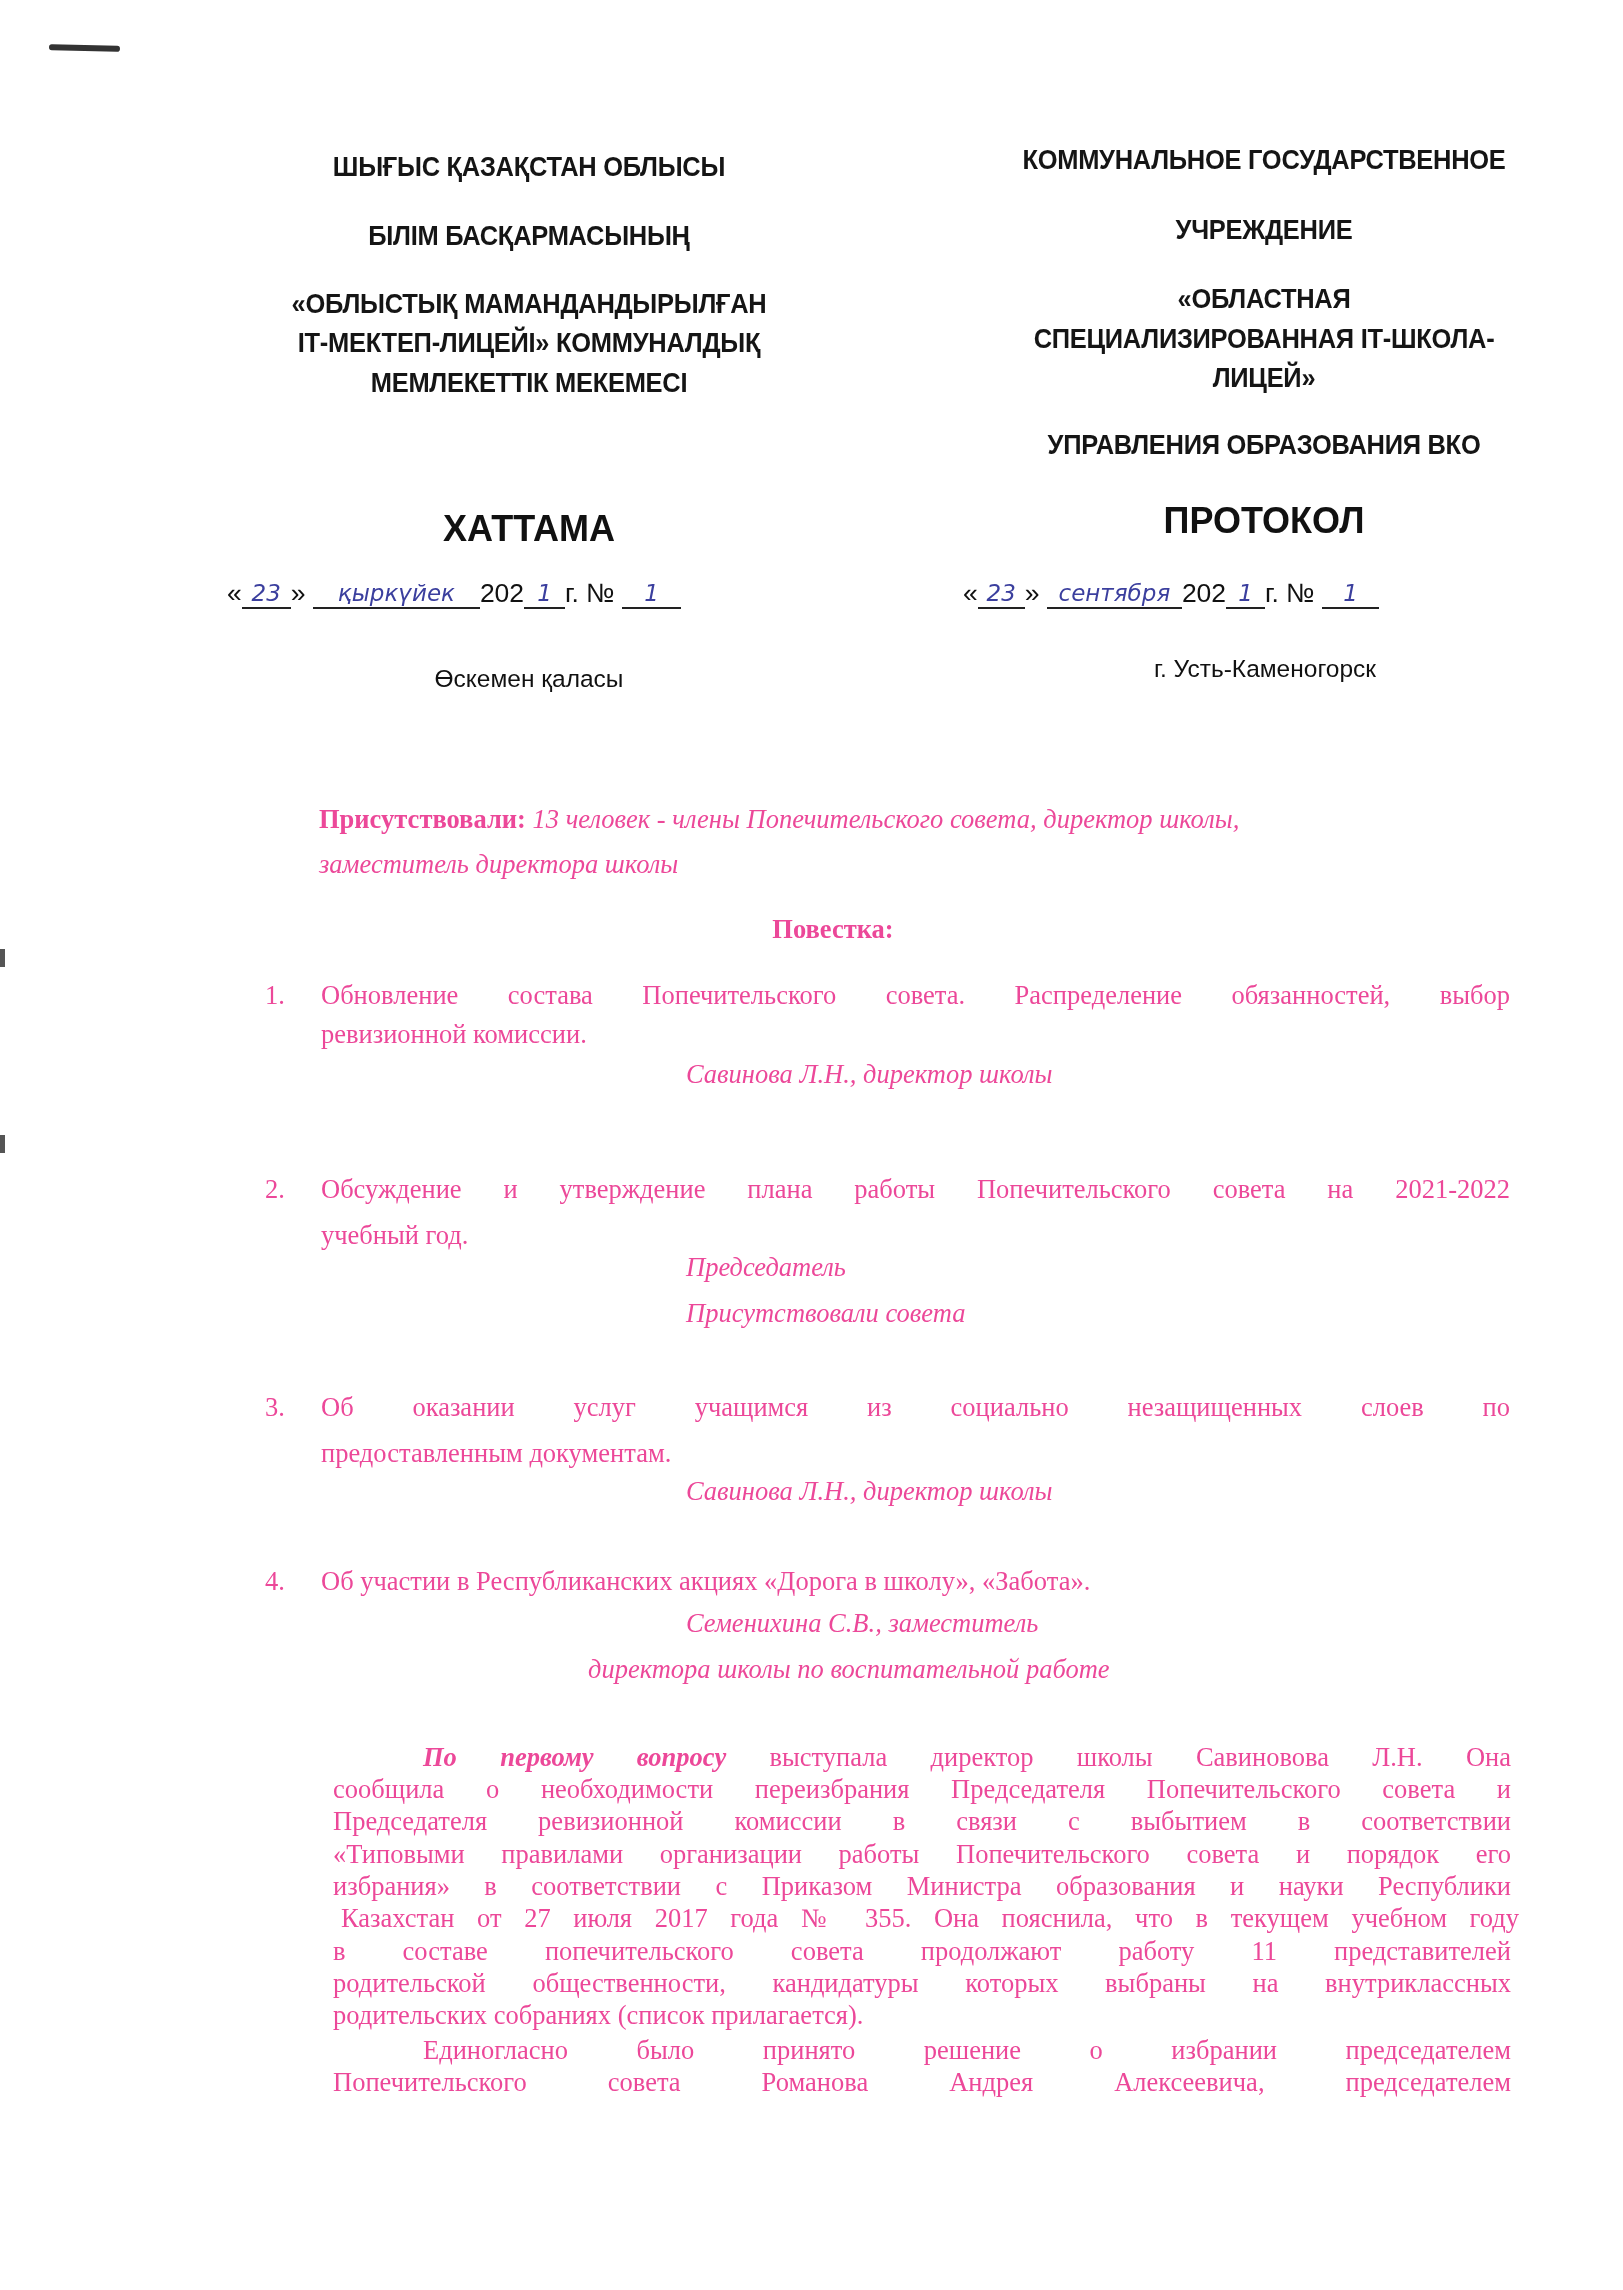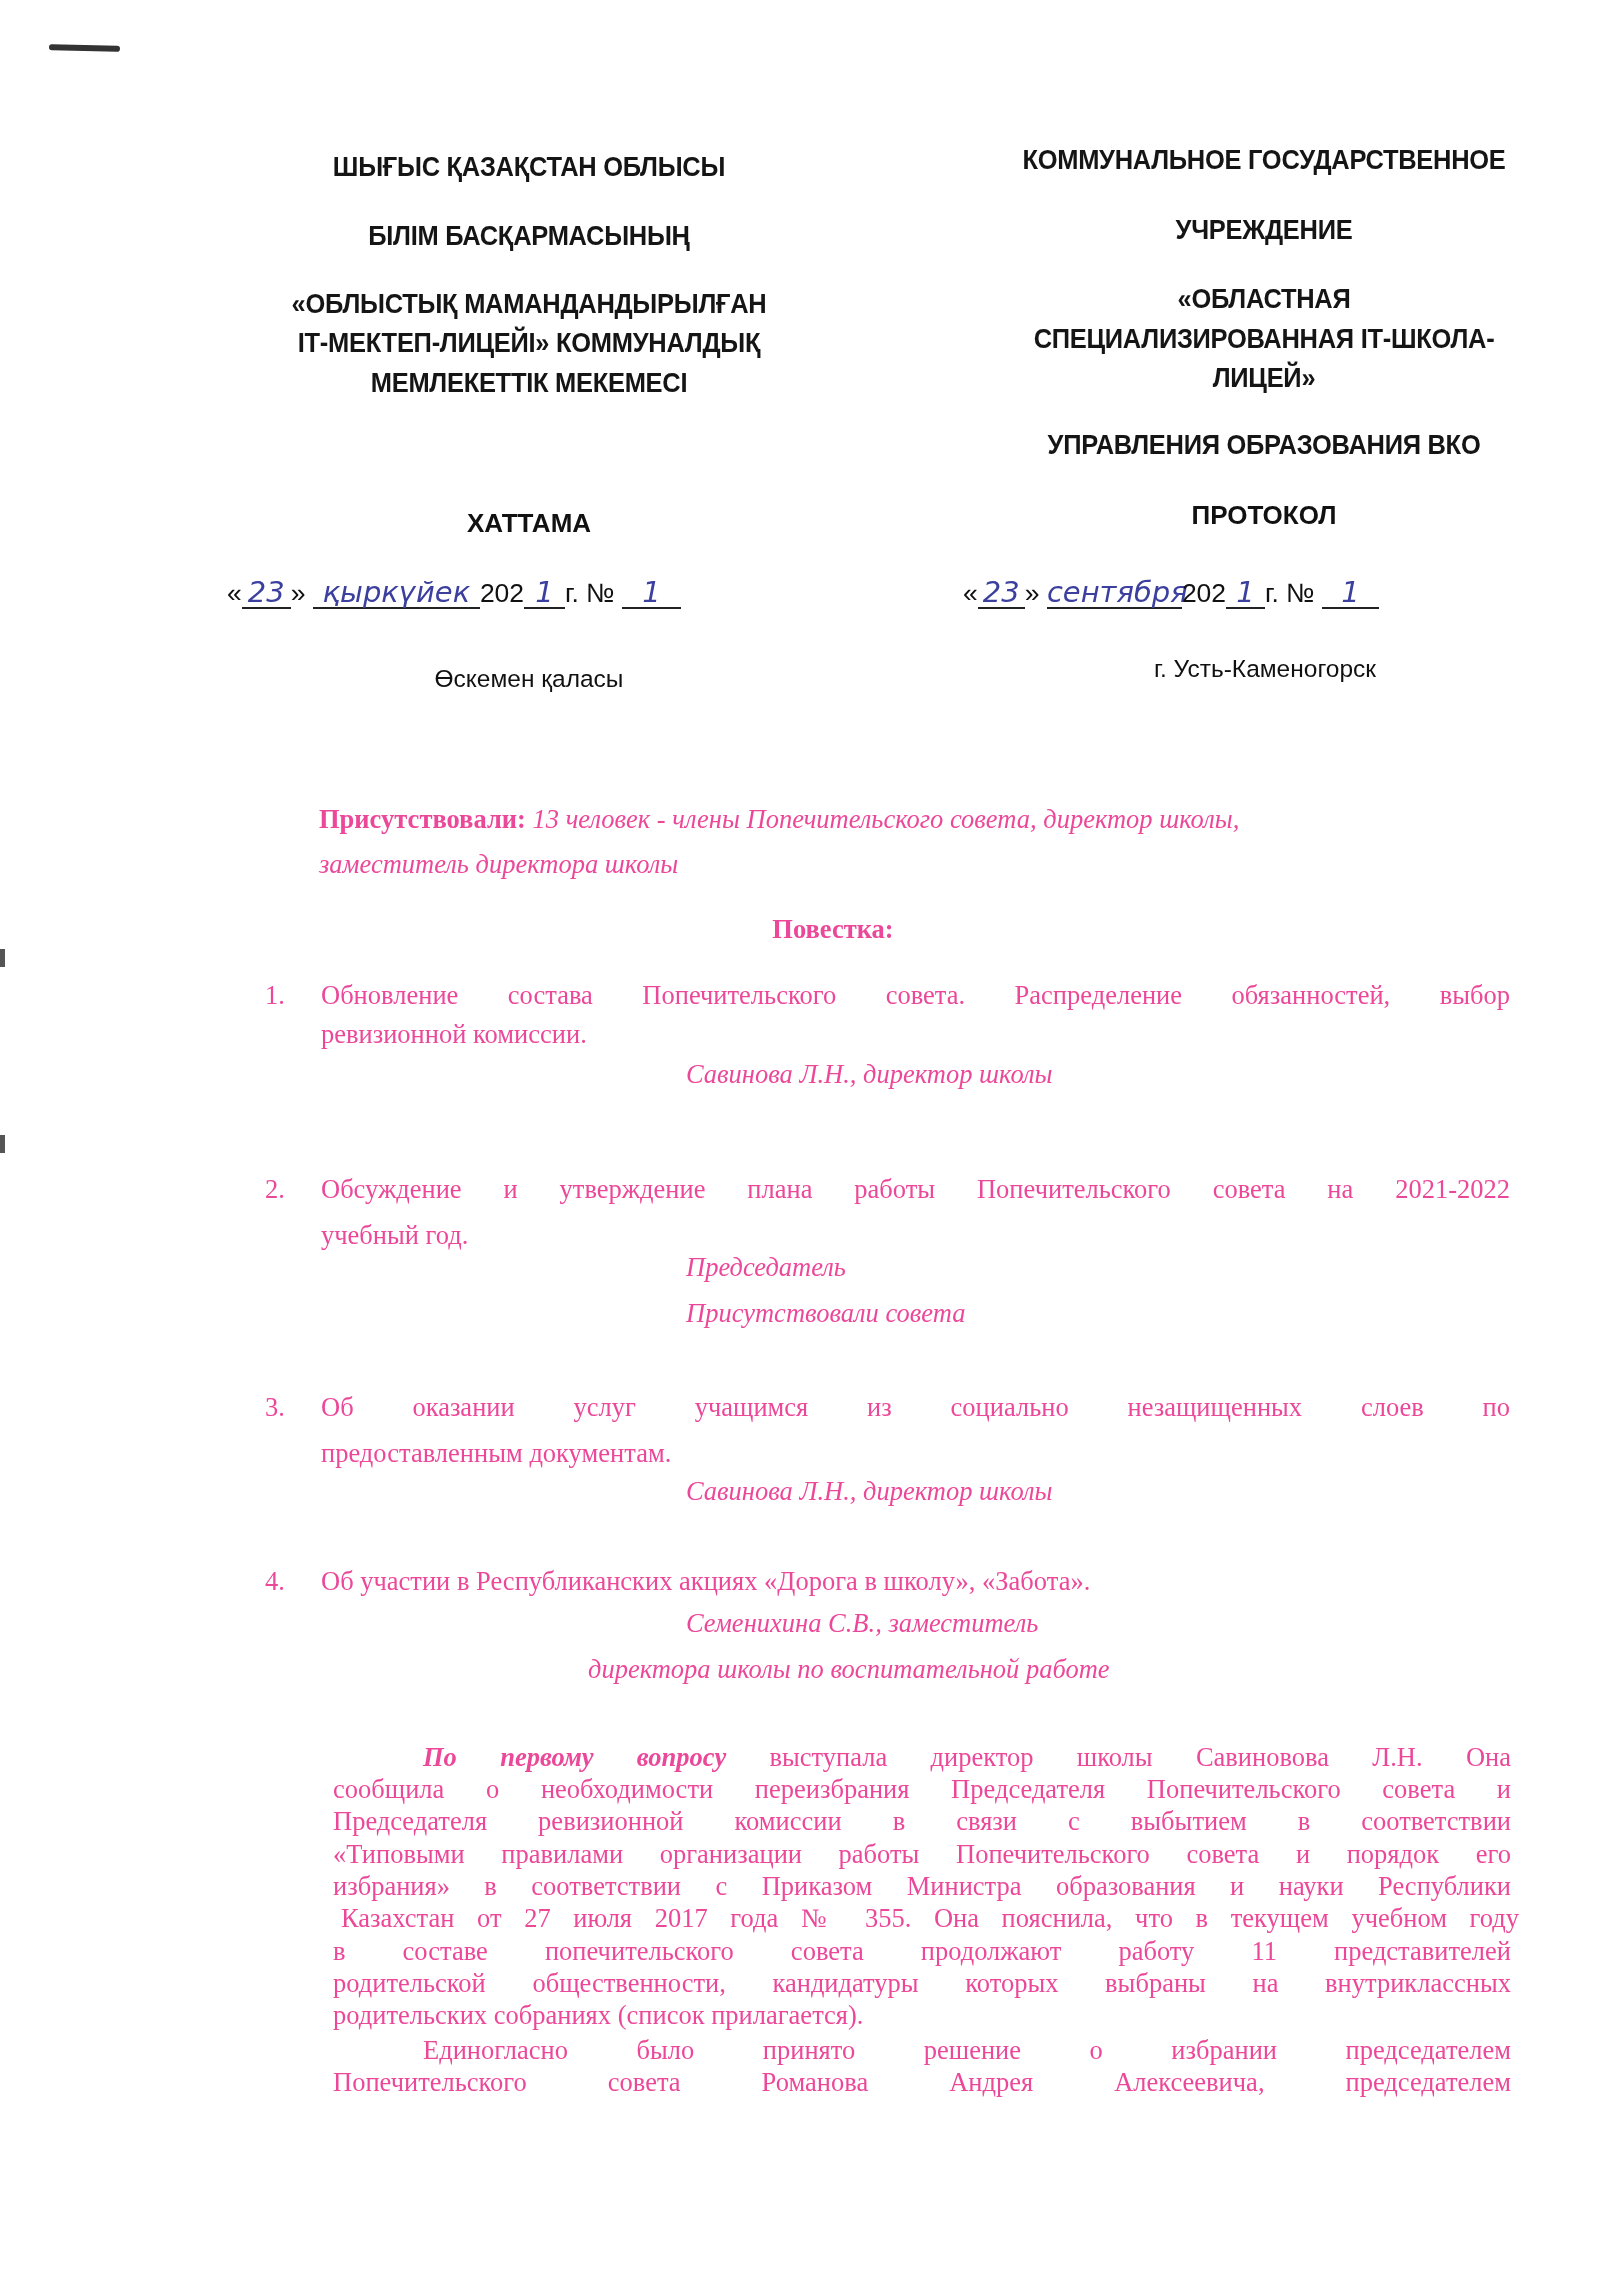--- a/index.html
+++ b/index.html
@@ -1,24 +1,24 @@
 <!DOCTYPE html>
 <html><head>
 <meta charset="utf-8">
 <style>
   html, body { margin: 0; padding: 0; background: #ffffff; }
   body { width: 1623px; height: 2291px; position: relative; overflow: hidden; color: #111; }
   .abs { position: absolute; }
   .hdr { font-family: "Liberation Sans", sans-serif; font-weight: bold; font-size: 27.4px; line-height: 35px; text-align: center; color: #151515; letter-spacing: -0.3px; transform: scaleX(0.93); }
   .hdr-left { left: 186px; width: 686px; transform-origin: center; }
   .hdr-right { left: 921px; width: 686px; transform-origin: center; }
-  .title { font-family: "Liberation Sans", sans-serif; font-weight: bold; font-size: 26px; text-align: center; color: #111; }
+  .title { font-family: "Liberation Sans", sans-serif; font-weight: bold; font-size: 36px; text-align: center; color: #111; }
   .dateline { font-family: "Liberation Sans", sans-serif; font-size: 26.5px; color: #111; white-space: nowrap; }
   .blank { display: inline-block; border-bottom: 2px solid #222; text-align: center; height: 29px; vertical-align: bottom; line-height: 29px; }
-  .hand { font-family: "DejaVu Sans", sans-serif; font-style: italic; color: #3b3f9e; font-size: 29px; }
+  .hand { font-family: "DejaVu Sans", sans-serif; font-style: italic; color: #3b3f9e; font-size: 23px; }
   .city { font-family: "Liberation Sans", sans-serif; font-size: 24.5px; text-align: center; color: #111; }
   .body { font-family: "Liberation Serif", serif; font-size: 26.5px; color: #ec4899; }
   .it { font-style: italic; }
   .bd { font-weight: bold; }
   .justify { text-align: justify; text-align-last: justify; }
   .right { text-align: left; }
   .line { position: absolute; white-space: nowrap; }
   .dash { position: absolute; left: 49px; top: 45px; width: 71px; height: 5.9px; background: #333; border-radius: 2.9px; transform: rotate(1.5deg); }
   .punch { position: absolute; left: 0; width: 4.9px; height: 17.6px; background: #555; }
 </style>

